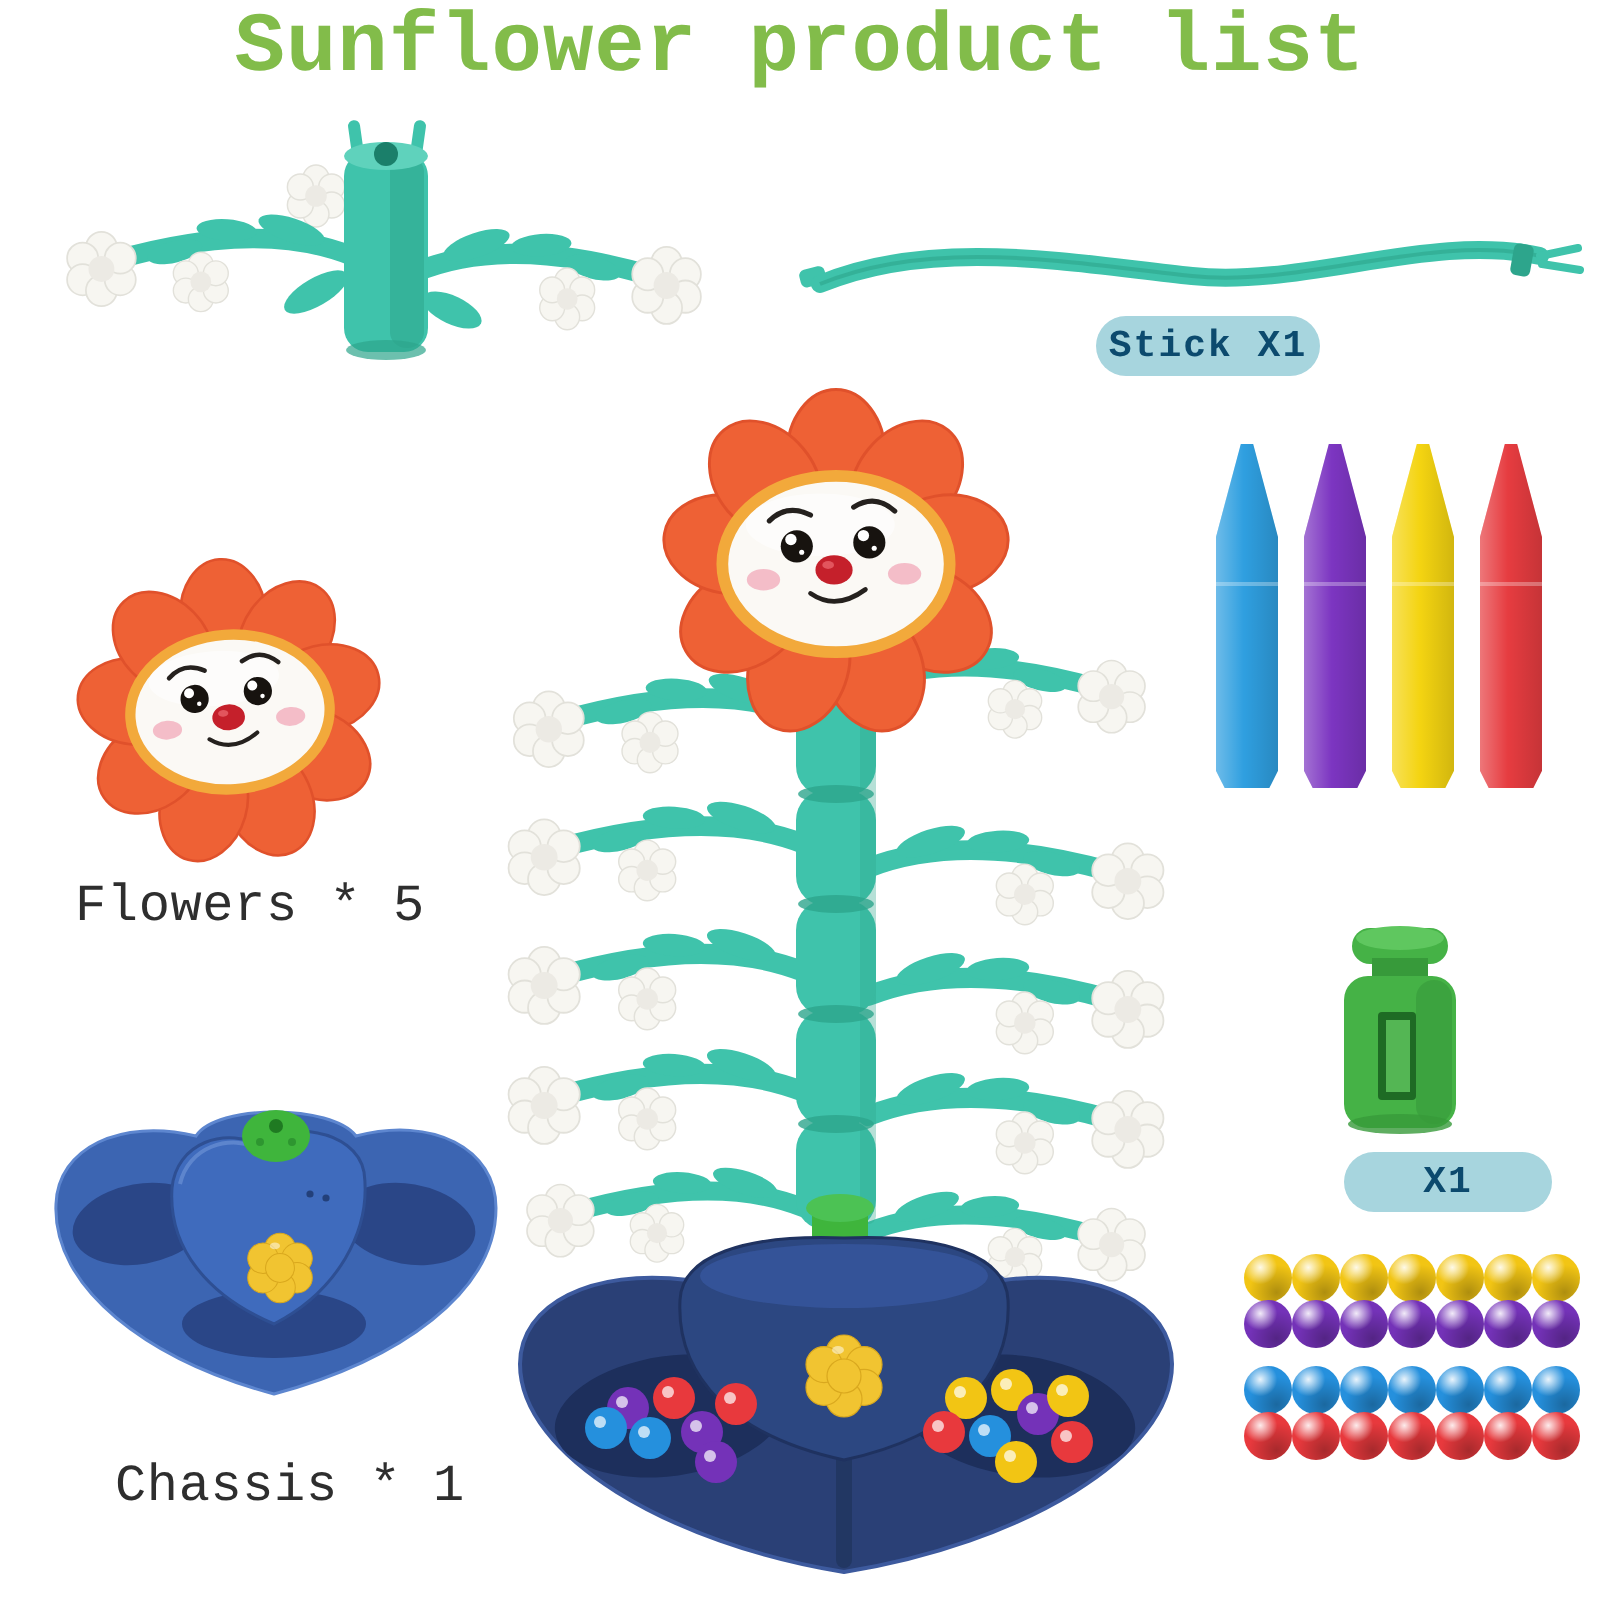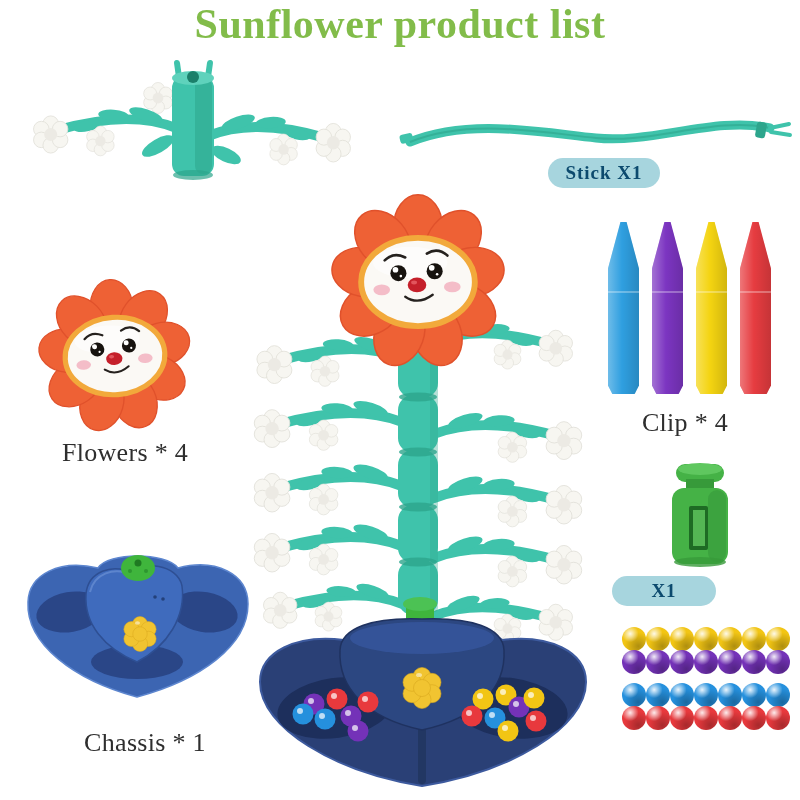--- a/index.html
+++ b/index.html
@@ -1,17 +1,17 @@
 <!DOCTYPE html>
 <html style="--title-green: #82bc4a; --label-color: #2e2e2e; --badge-blue: #a7d5de; --teal: #3fc3ab; --teal-dark: #2da58c; --teal-light: #5fd2bc; --petal: #ee6135; --petal-dark: #e0512b; --face-ring: #f2a93b; --nose-red: #c5202b; --plug-green: #45b246; --plug-green-dark: #379a3a; --knob-green: #3fb53c; --chassis-blue: #3c65b2; --chassis-blue-dark: #2a4687; --base-navy: #2a4076; --base-navy-dark: #1d2f5c; --button-yellow: #f1c431; --white-flower: #f7f6f1;"><head>
 <meta charset="utf-8">
 <style>
   html,body{margin:0;padding:0;background:#fff;}
   .stage{position:relative;width:800px;height:800px;background:#ffffff;overflow:hidden;
-         font-family:Liberation Serif, serif;}
+         font-family:Liberation Mono, monospace;}
   .title{position:absolute;top:0;left:0;right:0;margin:0;text-align:center;
          font-size:42px;font-weight:bold;letter-spacing:.5px;color:var(--title-green,#82bc4a);}
   .part-label{position:absolute;text-align:center;font-size:26px;color:var(--label-color,#2e2e2e);
               letter-spacing:.3px;}
   .badge{position:absolute;background:var(--badge-blue,#a7d5de);color:#0c4a6e;font-weight:bold;
          font-size:19px;letter-spacing:1px;padding:4px 0;border-radius:17px;text-align:center;}
   svg{position:absolute;overflow:visible;}
   .defs-svg{width:0;height:0;position:absolute;}
   
   .clips-row{position:absolute;left:608px;top:222px;display:flex;gap:13px;}
@@ -127,49 +127,48 @@
     <rect x="358" y="24" width="10" height="16" rx="3" style="fill:var(--teal-dark)" transform="rotate(10 363 32)"></rect>
     <path d="M372,30 L391,26 M373,34 L392,37" style="stroke:var(--teal)" stroke-width="4" stroke-linecap="round"></path>
   </svg>
   <div class="badge" style="left:548px;top:158px;width:112px">Stick X1</div>
 
   <svg style="left:25px;top:282px" width="180" height="152" viewBox="0 0 180 152">
     <g transform="translate(90,74) rotate(-4) scale(.86)">
         <use href="#head"></use>
       </g>
   </svg>
-  <div class="part-label" style="left:30px;top:438px;width:190px">Flowers * 4</div>
+  <div class="part-label" style="left:30px;top:438px;width:190px">Flowers * 5</div>
 
   <div class="clips-row">
       <div class="clip" style="background: linear-gradient(90deg, rgba(255, 255, 255, 0.3), rgba(255, 255, 255, 0) 45%, rgba(0, 0, 0, 0.14)), rgb(47, 159, 224);">
         <div class="clip-seam"></div>
       </div>
       <div class="clip" style="background: linear-gradient(90deg, rgba(255, 255, 255, 0.3), rgba(255, 255, 255, 0) 45%, rgba(0, 0, 0, 0.14)), rgb(124, 53, 193);">
         <div class="clip-seam"></div>
       </div>
       <div class="clip" style="background: linear-gradient(90deg, rgba(255, 255, 255, 0.3), rgba(255, 255, 255, 0) 45%, rgba(0, 0, 0, 0.14)), rgb(244, 212, 17);">
         <div class="clip-seam"></div>
       </div>
       <div class="clip" style="background: linear-gradient(90deg, rgba(255, 255, 255, 0.3), rgba(255, 255, 255, 0) 45%, rgba(0, 0, 0, 0.14)), rgb(230, 60, 64);">
         <div class="clip-seam"></div>
       </div>
     </div>
-  <div class="part-label" style="left:600px;top:408px;width:170px">Clip * 4</div>
 
   <svg style="left:660px;top:460px" width="80" height="110" viewBox="0 0 80 110">
     <rect x="16" y="4" width="48" height="18" rx="9" style="fill:var(--plug-green)"></rect>
     <ellipse cx="40" cy="9" rx="22" ry="6" fill="#5fc75f"></ellipse>
     <rect x="26" y="19" width="28" height="12" style="fill:var(--plug-green-dark)"></rect>
     <rect x="12" y="28" width="56" height="76" rx="12" style="fill:var(--plug-green)"></rect>
     <rect x="48" y="30" width="18" height="72" rx="9" style="fill:var(--plug-green-dark)" opacity=".6"></rect>
     <rect x="29" y="46" width="19" height="44" rx="2" fill="#1e6b24"></rect>
     <rect x="33" y="50" width="12" height="36" fill="#54b654"></rect>
     <ellipse cx="40" cy="102" rx="26" ry="5" style="fill:var(--plug-green-dark)" opacity=".8"></ellipse>
   </svg>
-  <div class="badge" style="left:612px;top:576px;width:104px">X1</div>
+  <div class="badge" style="left:672px;top:576px;width:104px">X1</div>
 
   <svg style="left:12px;top:512px" width="250" height="192" viewBox="0 0 250 192">
     <path d="M125,185 C62,168 14,132 16,90 C17,62 48,47 86,56 C96,40 154,40 166,56 C204,46 236,62 236,92 C236,134 188,168 125,185 Z" style="fill:var(--chassis-blue)" stroke="#5d86cf" stroke-width="1.5"></path>
     <ellipse cx="58" cy="100" rx="34" ry="20" style="fill:var(--chassis-blue-dark)" transform="rotate(-10 58 100)"></ellipse>
     <ellipse cx="192" cy="100" rx="34" ry="20" style="fill:var(--chassis-blue-dark)" transform="rotate(10 192 100)"></ellipse>
     <ellipse cx="125" cy="150" rx="46" ry="17" style="fill:var(--chassis-blue-dark)"></ellipse>
     <path d="M125,150 C92,136 72,112 74,82 C76,60 100,50 122,62 C128,48 166,52 170,74 C174,104 156,134 125,150 Z" fill="#3f6bbd" stroke="#2e4f93" stroke-width="1.5"></path>
     <path d="M78,80 C82,62 102,54 120,63" stroke="#6b90d4" stroke-width="2" fill="none" opacity=".7"></path>
     <g>
       <ellipse cx="126" cy="56" rx="17" ry="13" style="fill:var(--knob-green)"></ellipse>

